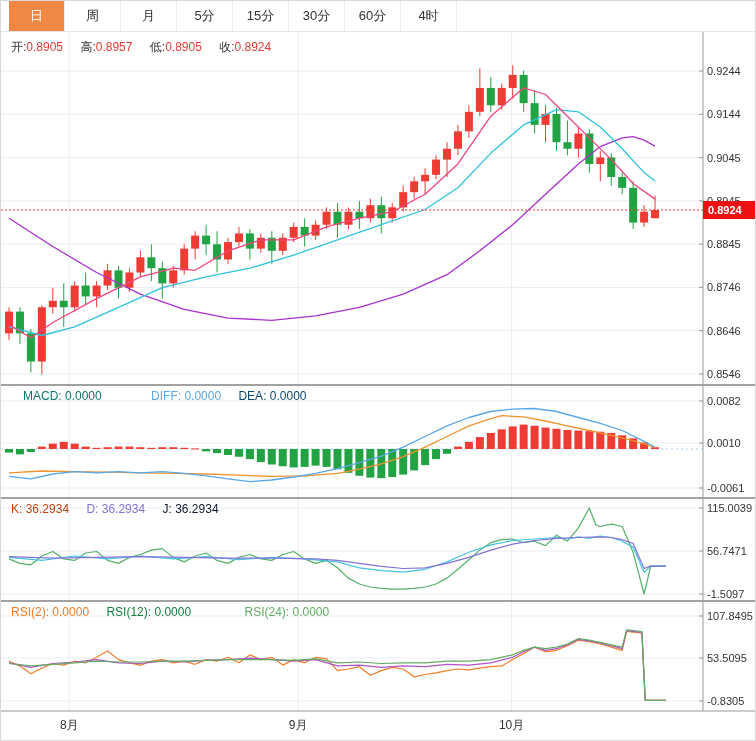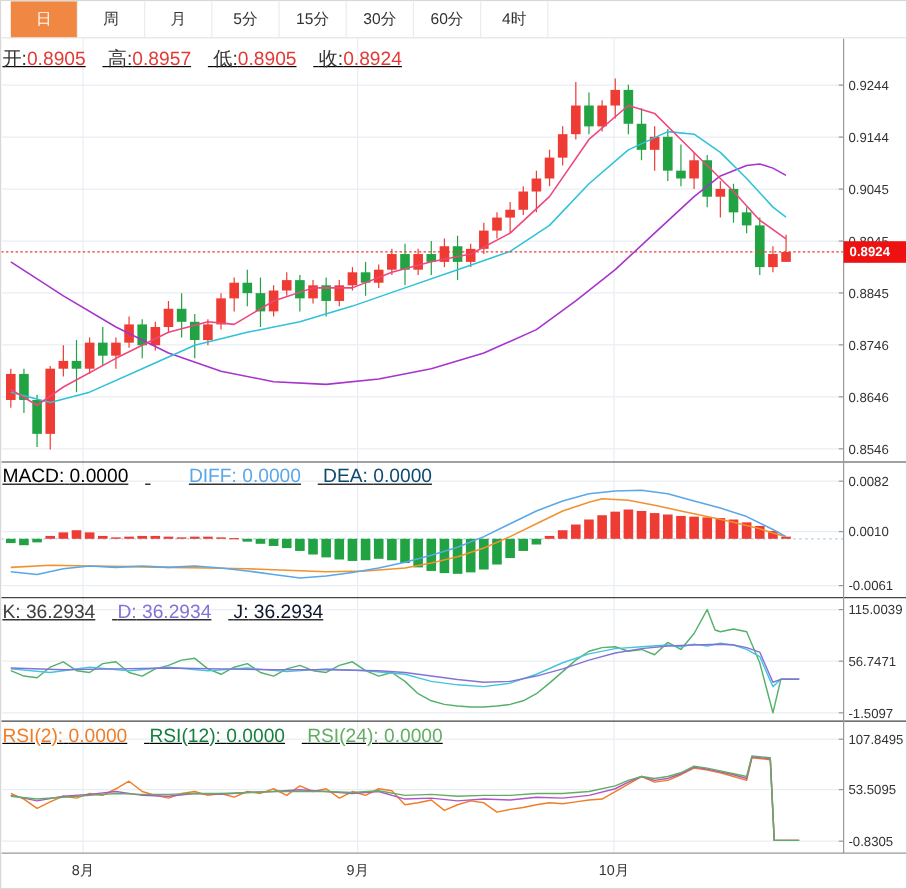--- a/index.html
+++ b/index.html
@@ -8,21 +8,21 @@
          font-family:"Liberation Sans","DejaVu Sans",sans-serif;}
   
   .tabbar{position:absolute;top:0;left:0;width:100%;height:31px;display:flex;
           padding-left:8px;box-sizing:border-box;border-bottom:1px solid #e4e4e4;background:#fff;}
   .tab{width:55px;height:30px;line-height:30px;text-align:center;font-size:13px;color:#333;
        border-right:1px solid #ececec;cursor:pointer;}
   .tab.sel{background:#f08742;color:#fff;}
   
   #chart-svg{position:absolute;top:31px;left:0;}
   
-  .hdr{position:absolute;left:1px;font-size:16px;white-space:nowrap;pointer-events:none;text-decoration:underline;}
+  .hdr{position:absolute;left:10px;font-size:12px;white-space:nowrap;pointer-events:none;}
   .hdr .pair{margin-right:14px;}
   .hdr .lbl{color:#333;}
   .row-ohlc{top:38px;}
   .row-ma{top:55px;}
   .row-macd{top:388px;}
   .row-kdj{top:501px;}
   .row-rsi{top:604px;}
   .badge{position:absolute;left:702px;top:200px;width:54px;height:18px;background:#ee1111;
          color:#fff;font-size:11px;line-height:18px;text-align:left;padding-left:5px;
          box-sizing:border-box;font-weight:bold;}
@@ -303,32 +303,32 @@
 
   <div class="hdr row-ohlc">
     <span class="pair"><span class="lbl">开:</span><span style="color: rgb(226, 59, 53);">0.8905</span></span>
     <span class="pair"><span class="lbl">高:</span><span style="color: rgb(226, 59, 53);">0.8957</span></span>
     <span class="pair"><span class="lbl">低:</span><span style="color: rgb(226, 59, 53);">0.8905</span></span>
     <span class="pair"><span class="lbl">收:</span><span style="color: rgb(226, 59, 53);">0.8924</span></span>
   </div>
 
 
   <div class="hdr row-macd">
-    <span class="pair" style="color: #000000;"><span>MACD:</span> <span>0.0000</span></span>
+    <span class="pair" style="color: #0f766e; margin-left: 12px;"><span>MACD:</span> <span>0.0000</span></span>
     <span class="pair" style="color: rgb(90, 167, 232); margin-left: 32px;"><span>DIFF:</span> <span>0.0000</span></span>
     <span class="pair" style="color: #0c4a6e;"><span>DEA:</span> <span>0.0000</span></span>
   </div>
 
   <div class="hdr row-kdj">
-    <span class="pair" style="color: #404040;"><span>K:</span> <span>36.2934</span></span>
+    <span class="pair" style="color: #c2410c;"><span>K:</span> <span>36.2934</span></span>
     <span class="pair" style="color: rgb(133, 114, 214); text-align: right;"><span>D:</span> <span>36.2934</span></span>
     <span class="pair" style="color: #0f172a;"><span>J:</span> <span>36.2934</span></span>
   </div>
 
   <div class="hdr row-rsi">
     <span class="pair" style="color: rgb(239, 125, 40);"><span>RSI(2):</span> <span>0.0000</span></span>
     <span class="pair" style="color: #15803d;"><span>RSI(12):</span> <span>0.0000</span></span>
-    <span class="pair" style="color: rgb(99, 173, 99);"><span>RSI(24):</span> <span>0.0000</span></span>
+    <span class="pair" style="color: rgb(99, 173, 99); margin-left: 36px;"><span>RSI(24):</span> <span>0.0000</span></span>
   </div>
 
   <div class="badge">0.8924</div>
 
 </div>
 
 </body></html>

